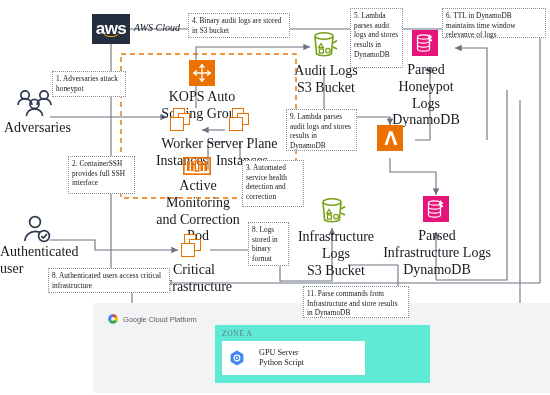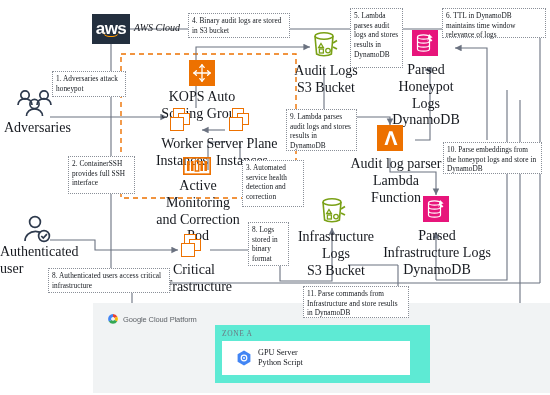--- a/index.html
+++ b/index.html
@@ -81,22 +81,22 @@
   }
   #zone-a{
     position:absolute;left:122px;top:22px;width:215px;height:58px;
     background:#5eead4;
   }
   #zone-a-label{
     position:absolute;left:7px;top:4px;font-size:7.5px;color:#6b7782;
     letter-spacing:0.6px;font-family:"Liberation Serif",serif;
   }
   #gpu-card{
-    position:absolute;left:7px;top:16px;width:188px;height:34px;
-    background:#ffffff;display:flex;align-items:center;gap:6px;padding-left:14px;
+    position:absolute;left:7px;top:16px;width:143px;height:34px;
+    background:#ffffff;display:flex;align-items:center;gap:14px;padding-left:7px;
     box-sizing:border-box;
   }
   #gpu-card .txt{font-size:8.2px;line-height:1.28;color:#16191f;}
 </style>
 </head>
 <body>
 
 <div id="canvas">
 
   <svg class="lyr" viewBox="0 0 550 395">
@@ -326,24 +326,20 @@
     <div>Infrastructure Logs</div>
     <div>DynamoDB</div>
   </div>
 
   <div class="svcicon" style="left:377px;top:125px;">
     <svg class="tile" viewBox="0 0 26 26">
       <rect width="26" height="26" fill="#ed7100"></rect>
       <path d="M7.5,20 L12.2,6.2 h3.2 L20.4,20 h-3.1 L13.8,9.6 L10.5,20 z" fill="#fff"></path>
     </svg>
   </div>
-  <div class="glabel" style="left:348px;top:156px;width:96px;">
-    <div>Audit log parser</div>
-    <div>Lambda Function</div>
-  </div>
 
   <div id="gcp-panel">
     <div id="gcp-logo-row">
       <svg width="12" height="12" viewBox="0 0 12 12">
         <path d="M6,1 a5,5 0 0 1 4.3,2.5 l-2.6,1.5 a2,2 0 0 0 -1.7,-1 z" fill="#ea4335"></path>
         <path d="M10.3,3.5 a5,5 0 0 1 -0.1,5 l-2.6,-1.5 a2,2 0 0 0 0.1,-2 z" fill="#fbbc05"></path>
         <path d="M10.2,8.5 a5,5 0 0 1 -8.4,0 l2.6,-1.5 a2,2 0 0 0 3.2,0 z" fill="#34a853"></path>
         <path d="M1.8,8.5 a5,5 0 0 1 4.2,-7.5 v3 a2,2 0 0 0 -1.6,3 z" fill="#4285f4"></path>
       </svg>
       <span id="gcp-logo-text">Google Cloud Platform</span>
@@ -367,16 +363,15 @@
 
   <div class="note" style="left:52px;top:71px;width:74px;height:26px;">1. Adversaries attack honeypot</div>
   <div class="note" style="left:68px;top:156px;width:67px;height:38px;">2. ContainerSSH provides full SSH interface</div>
   <div class="note" style="left:242px;top:160px;width:62px;height:47px;">3. Automated service health detection and correction</div>
   <div class="note" style="left:188px;top:13px;width:102px;height:25px;">4. Binary audit logs are stored in S3 bucket</div>
   <div class="note" style="left:350px;top:8px;width:53px;height:60px;">5. Lambda parses audit logs and stores results in DynamoDB</div>
   <div class="note" style="left:442px;top:8px;width:104px;height:30px;">6. TTL in DynamoDB maintains time window relevance of logs</div>
   <div class="note" style="left:48px;top:268px;width:122px;height:25px;">8. Authenticated users access critical infrastructure</div>
   <div class="note" style="left:248px;top:222px;width:41px;height:44px;">8. Logs stored in binary format</div>
   <div class="note" style="left:286px;top:109px;width:71px;height:42px;">9. Lambda parses audit logs and stores results in DynamoDB</div>
-  <div class="note" style="left:443px;top:142px;width:99px;height:32px;">10. Parse embeddings from the honeypot logs and store in DynamoDB</div>
   <div class="note" style="left:303px;top:286px;width:106px;height:32px;">11. Parse commands from Infrastructure and store results in DynamoDB</div>
 
 </div>
 
 </body></html>

